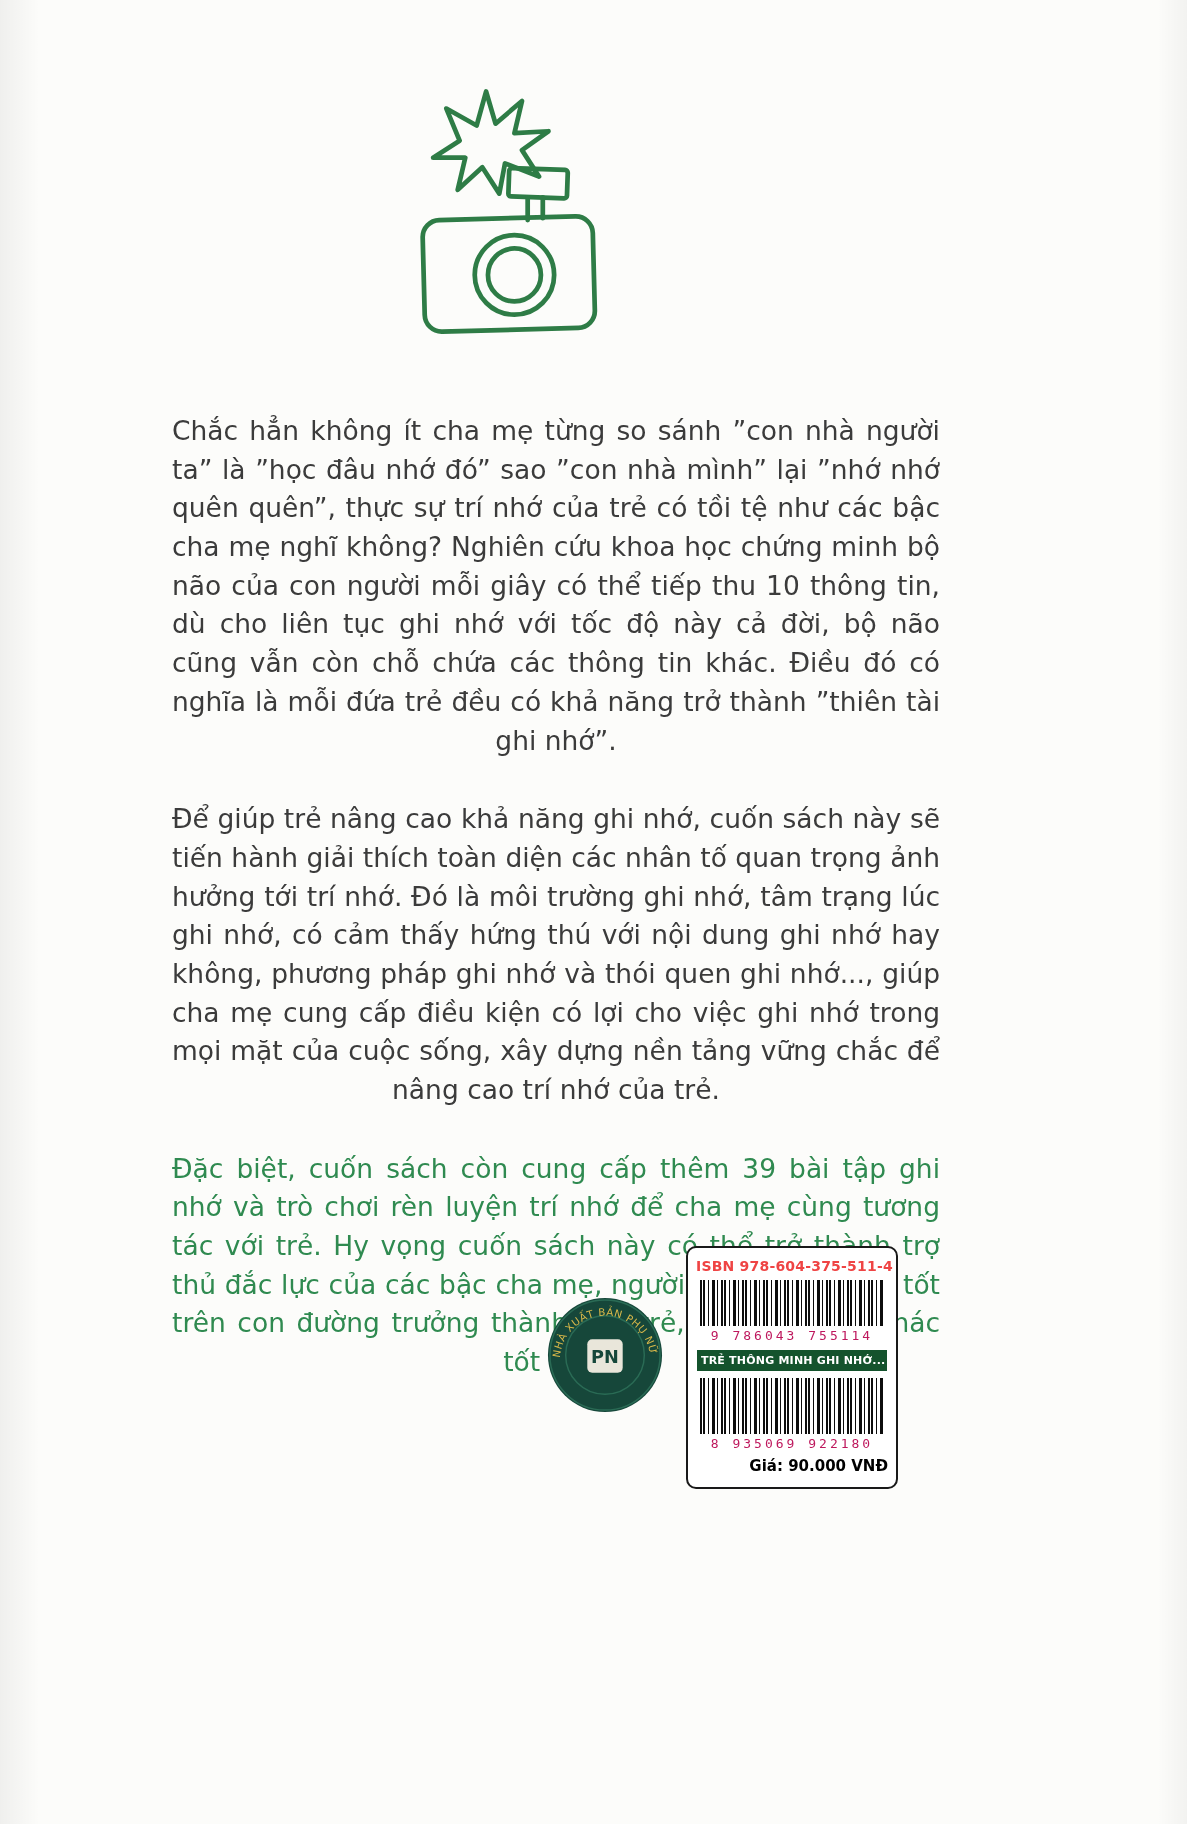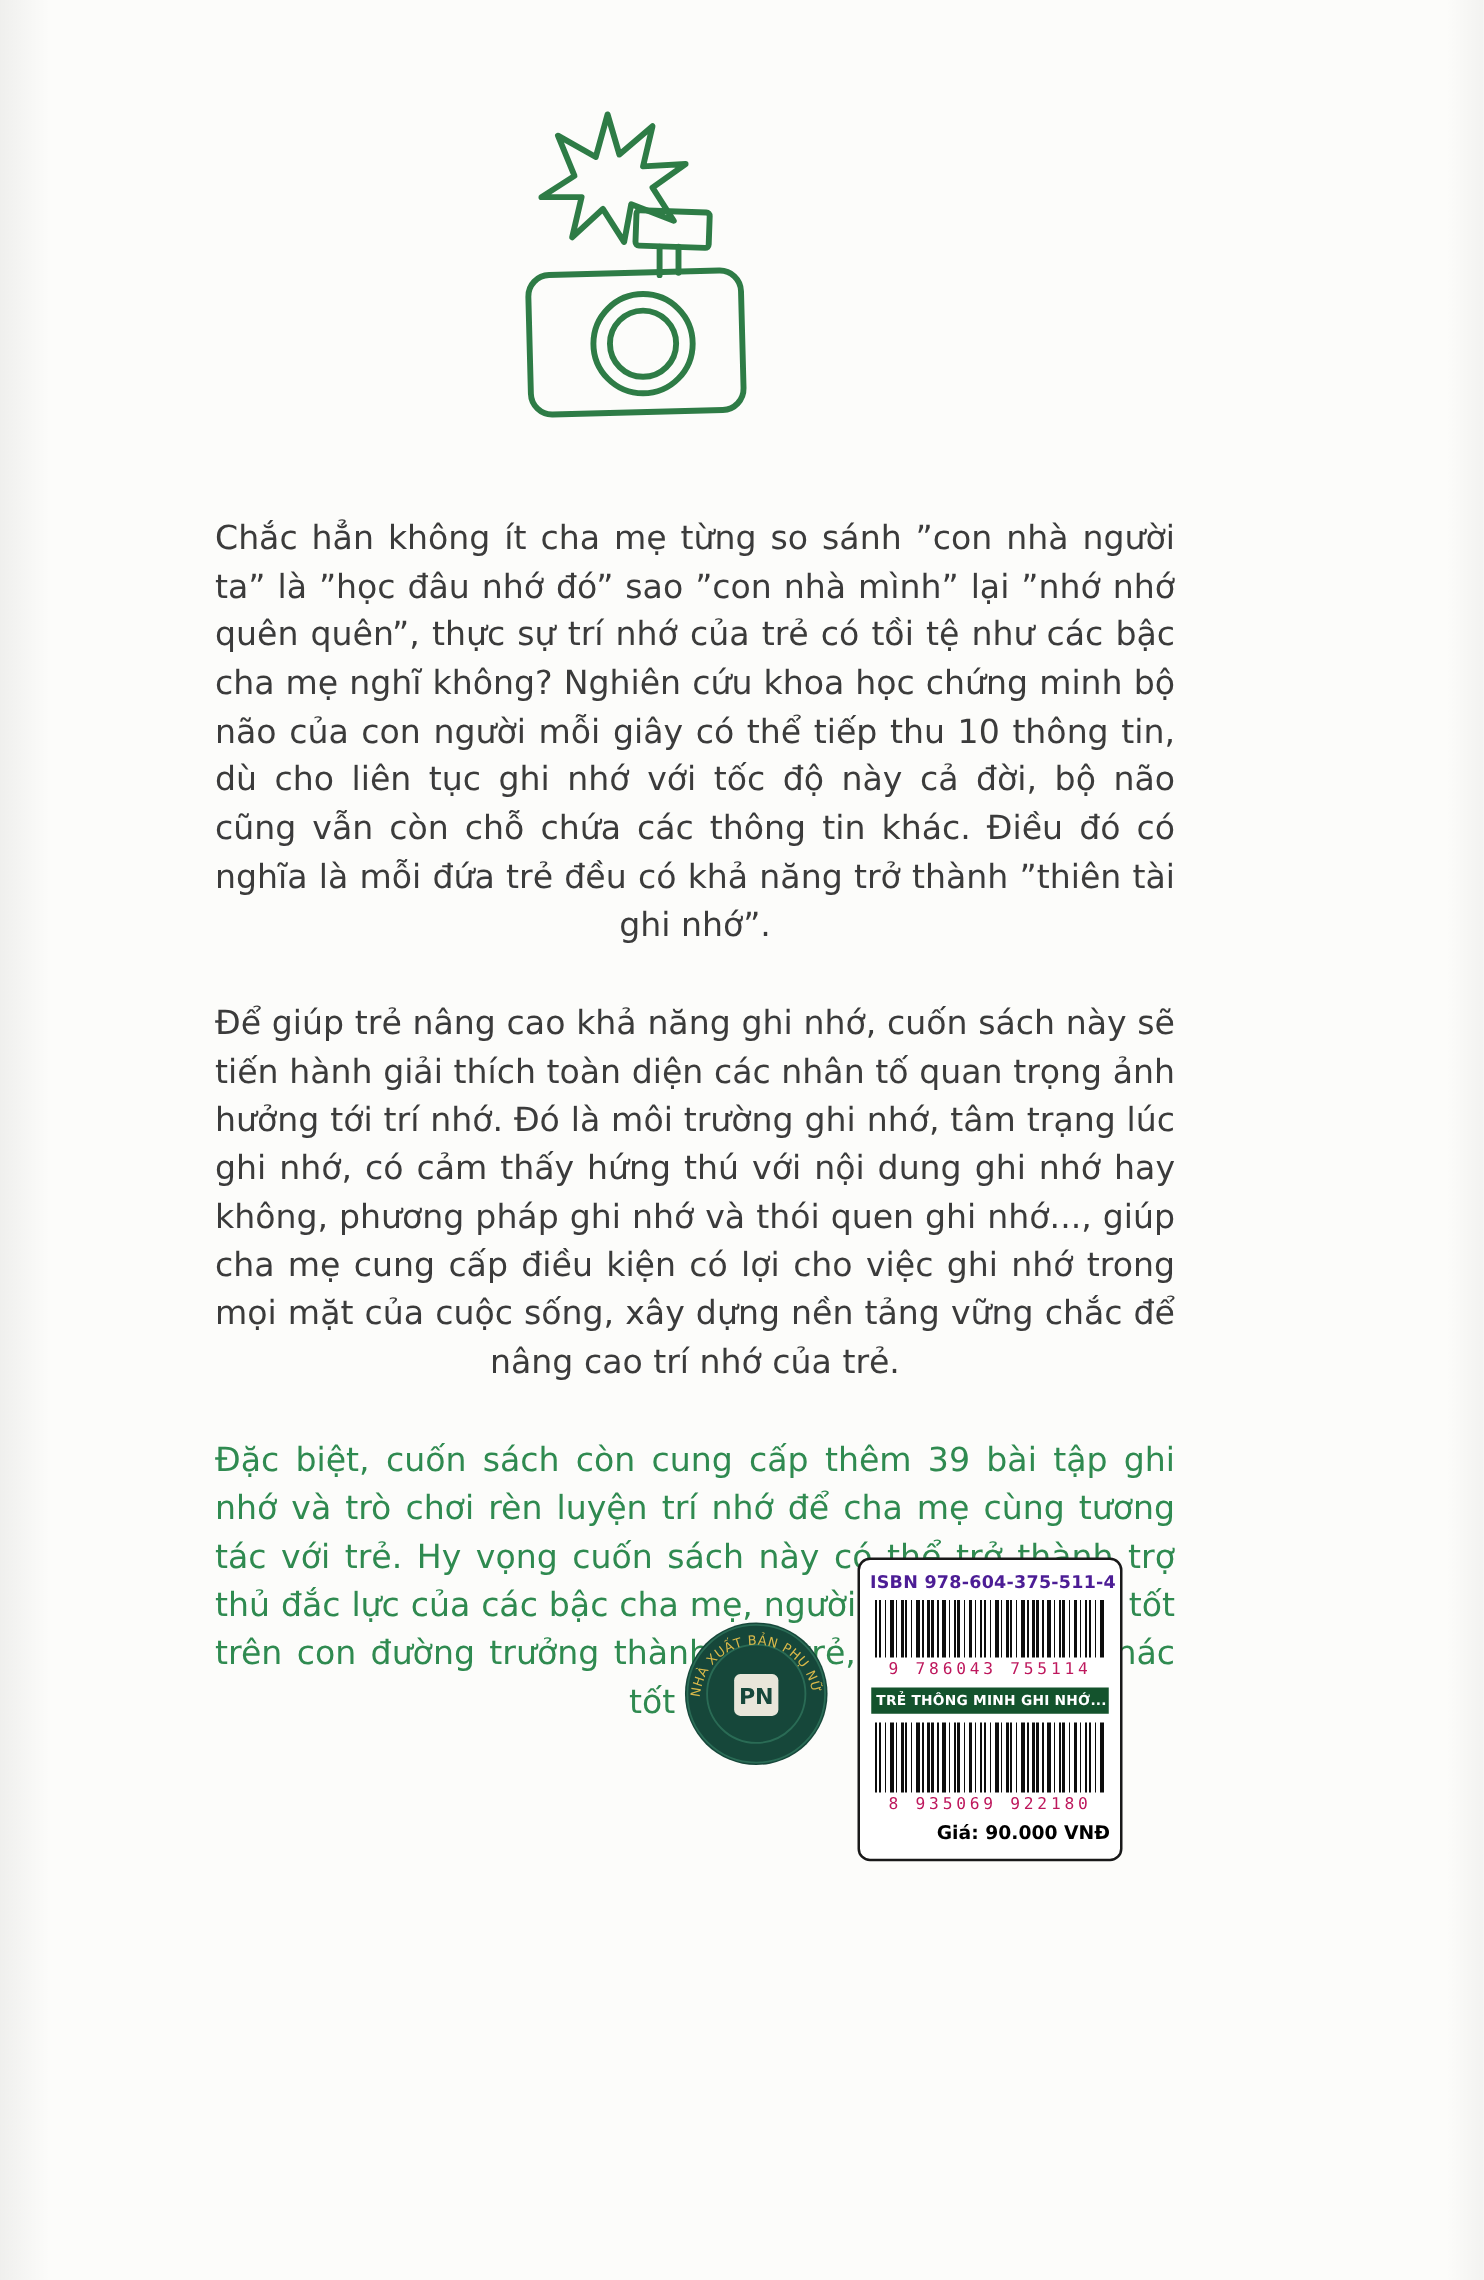--- a/index.html
+++ b/index.html
@@ -33,21 +33,21 @@
     position:absolute; left:546px; top:1296px; width:118px; height:118px;
   }
   .publisher-logo svg { width:100%; height:100%; }
 
   .barcode-panel {
     position:absolute; left:686px; top:1246px; width:212px;
     background:#ffffff; border:2px solid #191919; border-radius:10px;
     padding:10px 8px 12px 8px; box-sizing:border-box; text-align:center;
   }
   .isbn-text {
-    font-size:14px; font-weight:bold; color:#4c1d95; letter-spacing:0.2px;
+    font-size:14px; font-weight:bold; color:#ef4444; letter-spacing:0.2px;
     white-space:nowrap;
   }
   .bars {
     height:46px; margin:6px 4px 2px 4px;
     background:repeating-linear-gradient(90deg,
       #0d0d0d 0 2px, #ffffff 2px 3px,
       #0d0d0d 3px 5px, #ffffff 5px 8px,
       #0d0d0d 8px 9px, #ffffff 9px 12px,
       #0d0d0d 12px 15px, #ffffff 15px 17px,
       #0d0d0d 17px 18px, #ffffff 18px 21px);

